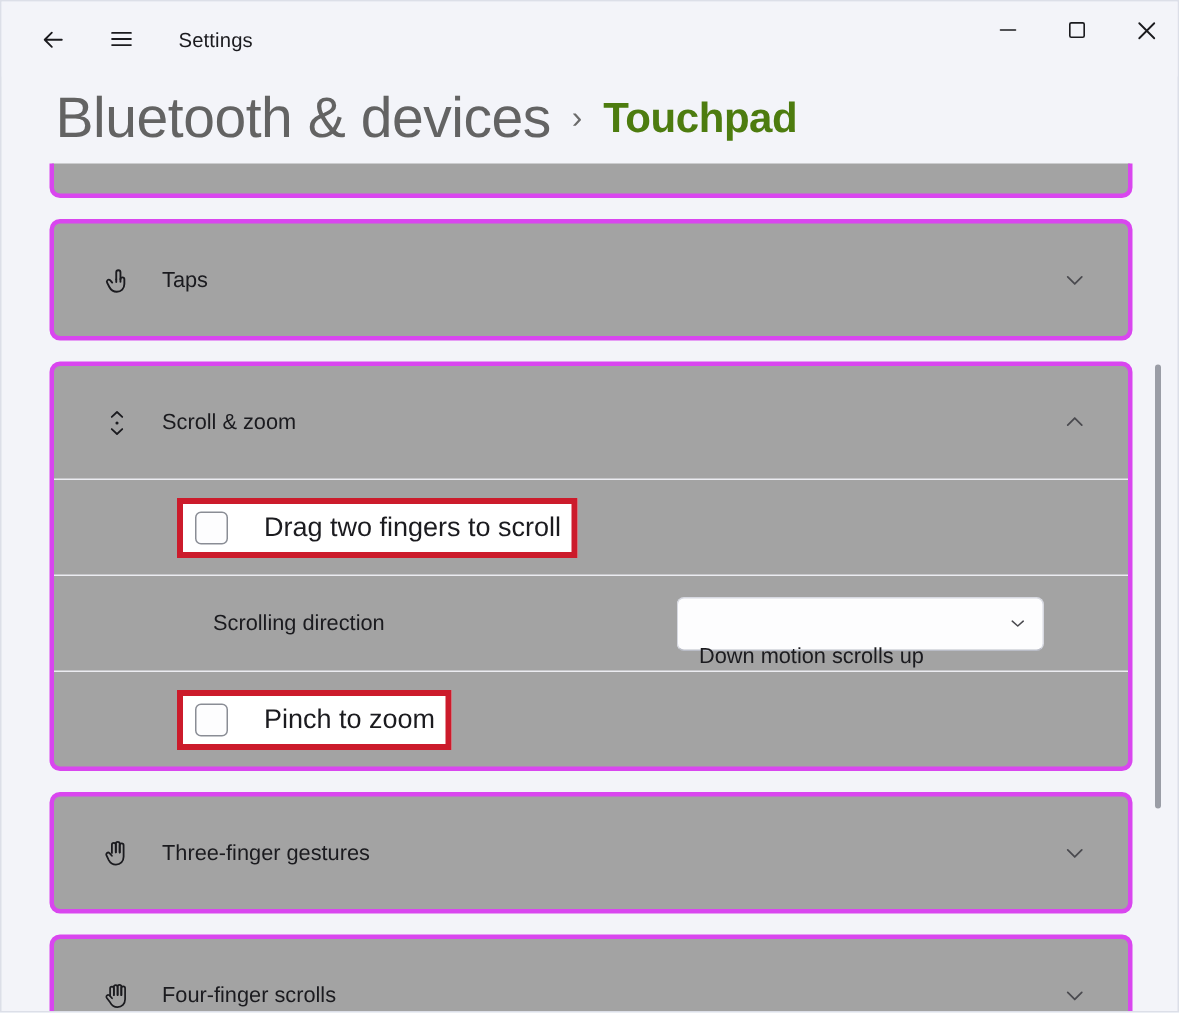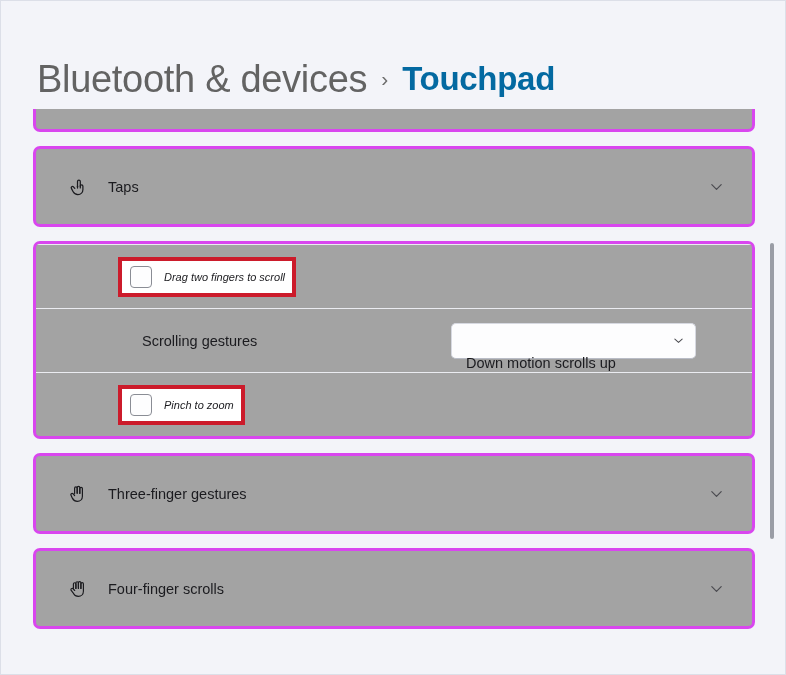--- a/index.html
+++ b/index.html
@@ -94,22 +94,22 @@
     letter-spacing: -0.3px;
     cursor: pointer;
   }
   #crumb-sep {
     font-size: 21px;
     color: #6b6b6b;
     margin: 0 14px;
     font-weight: 400;
   }
   #crumb-current {
-    font-size: 33px;
-    color: #0369a1;
+    font-size: 28px;
+    color: #4d7c0f;
     font-weight: 700;
     letter-spacing: -0.3px;
   }
 
   
   #content {
     position: absolute;
     left: 0;
     top: 108px;
     width: 786px;
@@ -181,25 +181,24 @@
     width: 22px;
     height: 22px;
     min-width: 22px;
     border: 1.4px solid #8a8d95;
     border-radius: 4px;
     background: #fdfdfe;
     cursor: pointer;
   }
 
   .cb-label {
-    font-size: 11px;
-    color: #1b1b1f;
-    margin-left: 12px;
-    white-space: nowrap;
-    font-style: italic;
+    font-size: 18px;
+    color: #1b1b1f;
+    margin-left: 24px;
+    white-space: nowrap;
   }
 
   
   .redbox {
     display: inline-flex;
     align-items: center;
     border: 4px solid #cc1b2b;
     background: #ffffff;
     padding: 5px 7px 5px 8px;
     margin-left: 60px;
@@ -259,20 +258,54 @@
     background: #9a9da6;
     border-radius: 2px;
     cursor: pointer;
   }
 </style>
 </head>
 <body>
 
 <div id="window">
 
+  <div id="titlebar">
+
+    <div class="tb-iconbtn" id="back-btn">
+      <svg width="19" height="19" viewBox="0 0 20 20" fill="none">
+        <path d="M16 10H4M4 10L9 5M4 10L9 15" stroke="currentColor" stroke-width="1.3" stroke-linecap="round" stroke-linejoin="round"></path>
+      </svg>
+    </div>
+
+    <div class="tb-iconbtn" id="hamburger-btn">
+      <svg width="18" height="18" viewBox="0 0 20 20" fill="none">
+        <path d="M3 5.5H17M3 10H17M3 14.5H17" stroke="currentColor" stroke-width="1.3" stroke-linecap="round"></path>
+      </svg>
+    </div>
+
+    <div id="app-title">Settings</div>
+
+    <div id="window-controls">
+      <div class="wc" id="minimize-btn">
+        <svg width="12" height="12" viewBox="0 0 12 12">
+          <path d="M1 6H11" stroke="currentColor" stroke-width="1.1" stroke-linecap="round"></path>
+        </svg>
+      </div>
+      <div class="wc" id="maximize-btn">
+        <svg width="12" height="12" viewBox="0 0 12 12" fill="none">
+          <rect x="1.2" y="1.2" width="9.6" height="9.6" rx="1" stroke="currentColor" stroke-width="1.1"></rect>
+        </svg>
+      </div>
+      <div class="wc" id="close-btn">
+        <svg width="13" height="13" viewBox="0 0 12 12">
+          <path d="M1.4 1.4L10.6 10.6M10.6 1.4L1.4 10.6" stroke="currentColor" stroke-width="1.15" stroke-linecap="round"></path>
+        </svg>
+      </div>
+    </div>
+  </div>
 
   <div id="breadcrumb">
     <span id="crumb-parent">Bluetooth &amp; devices</span>
     <span id="crumb-sep">›</span>
     <span id="crumb-current">Touchpad</span>
   </div>
 
   <div id="content">
     <div id="cards">
 
@@ -299,30 +332,46 @@
           <div class="chevron">
             <svg width="15" height="15" viewBox="0 0 16 16" fill="none">
               <path d="M3 6 L8 11 L13 6" stroke="currentColor" stroke-width="1.25" stroke-linecap="round" stroke-linejoin="round"></path>
             </svg>
           </div>
         </div>
       </div>
 
       <div class="card">
 
+        <div class="row">
+          <div class="row-icon">
+            <svg width="22" height="22" viewBox="0 0 24 24" fill="none">
+              <path d="M8.2 7.6 L12 4 L15.8 7.6" stroke="currentColor" stroke-width="1.3" stroke-linecap="round" stroke-linejoin="round"></path>
+              <circle cx="12" cy="12" r="1.15" fill="currentColor"></circle>
+              <path d="M8.2 16.4 L12 20 L15.8 16.4" stroke="currentColor" stroke-width="1.3" stroke-linecap="round" stroke-linejoin="round"></path>
+            </svg>
+          </div>
+          <div class="row-label">Scroll &amp; zoom</div>
+          <div class="row-spacer"></div>
+          <div class="chevron">
+            <svg width="15" height="15" viewBox="0 0 16 16" fill="none">
+              <path d="M3 10 L8 5 L13 10" stroke="currentColor" stroke-width="1.25" stroke-linecap="round" stroke-linejoin="round"></path>
+            </svg>
+          </div>
+        </div>
 
         <div class="subrow">
           <div class="redbox">
             <div class="checkbox"></div>
             <div class="cb-label">Drag two fingers to scroll</div>
           </div>
         </div>
 
         <div class="subrow">
-          <div class="subrow-label">Scrolling gestures</div>
+          <div class="subrow-label">Scrolling direction</div>
           <div class="dropdown">
             <span class="dd-value">Down motion scrolls up</span>
             <span class="dd-chevron">
               <svg width="13" height="13" viewBox="0 0 16 16" fill="none">
                 <path d="M3.5 6.3 L8 10.3 L12.5 6.3" stroke="currentColor" stroke-width="1.25" stroke-linecap="round" stroke-linejoin="round"></path>
               </svg>
             </span>
           </div>
         </div>
 

